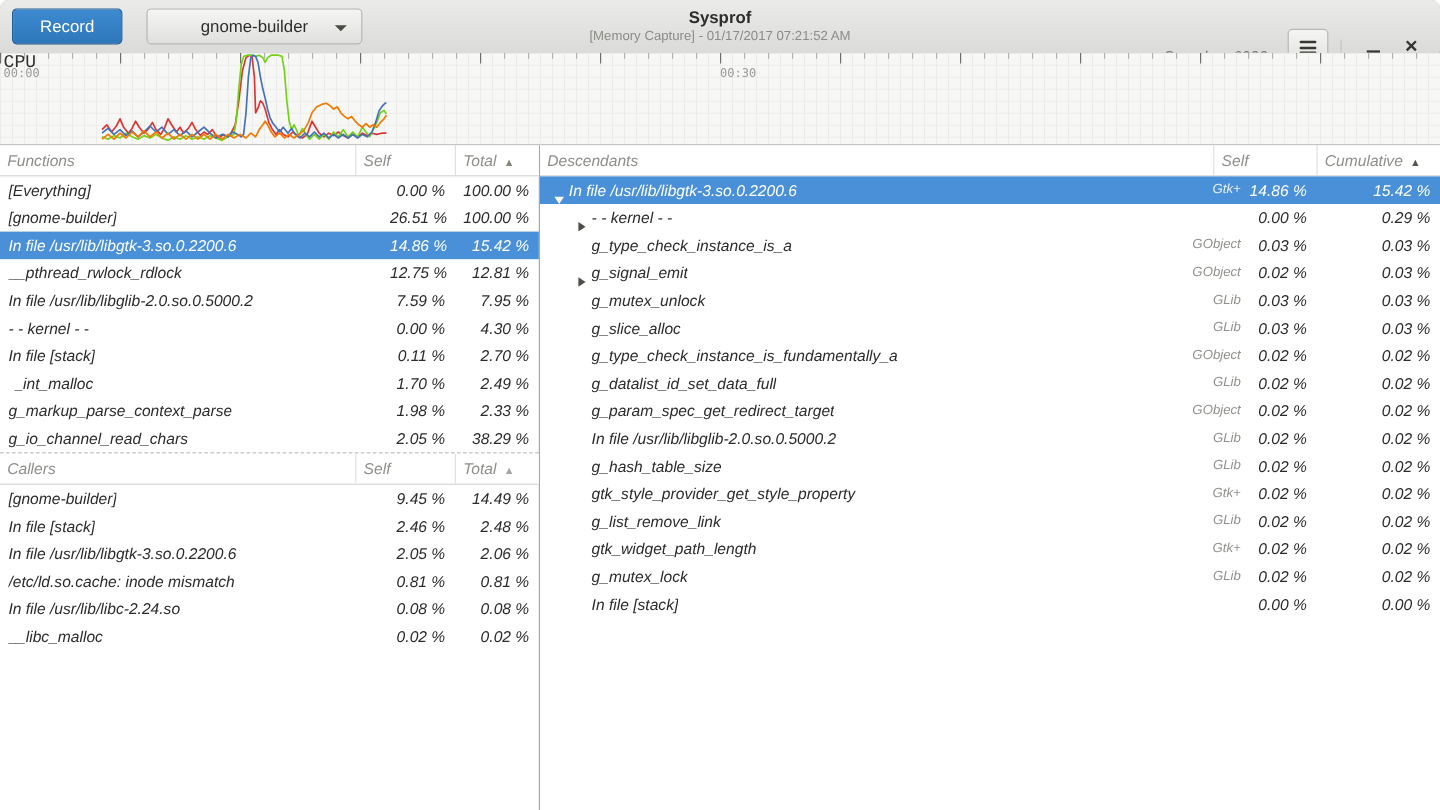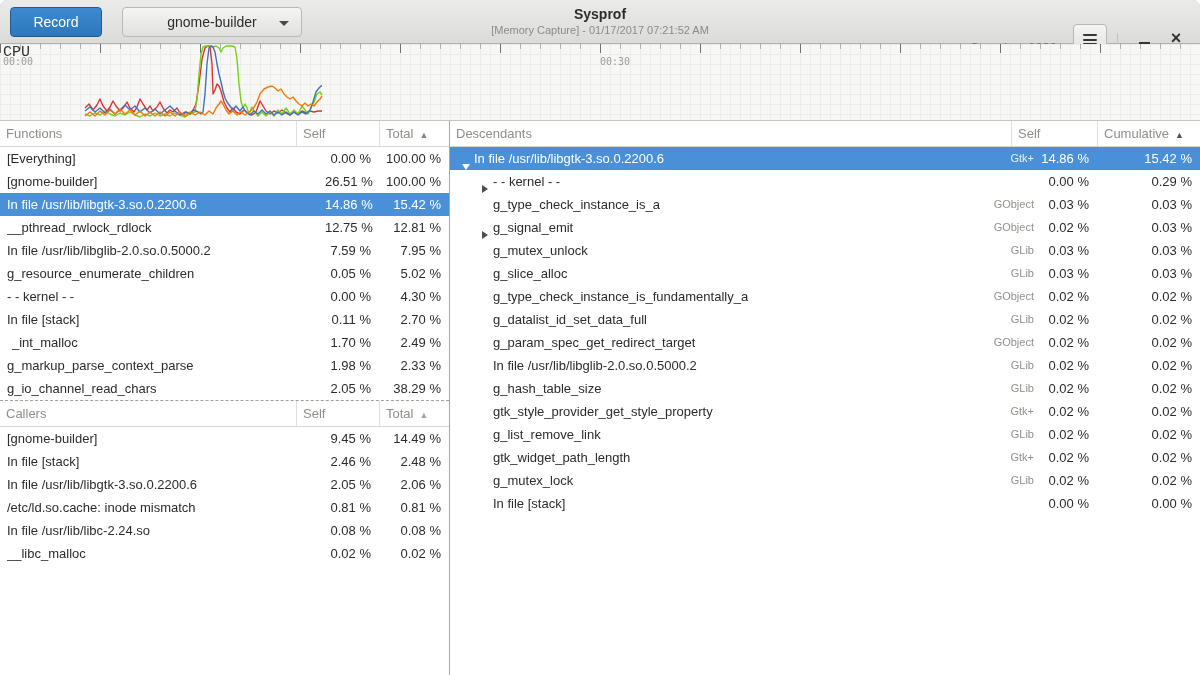--- a/index.html
+++ b/index.html
@@ -73,21 +73,21 @@
   .cpu-label{position:absolute;left:3px;top:0px;font-size:15px;color:#2f2f2d;font-family:Liberation Mono, monospace;}
   .time-label{position:absolute;top:12px;font-size:10px;color:#9c9c98;font-family:"DejaVu Sans Mono",monospace;}
   .time-label.t0{left:3px;}
   .time-label.t30{left:600px;}
   
   .content{display:flex;height:554px;}
   .left-pane{width:449px;border-right:1px solid #a6a6a4;box-sizing:content-box;display:flex;flex-direction:column;background:#fff;}
   .right-pane{width:750px;background:#fff;}
   .pane-splitter{height:0;border-top:1px dashed #9f9f9c;cursor:row-resize;}
   
-  .tree-table{font-size:13px;}
+  .tree-table{font-size:13px;font-style:italic;}
   .thead{display:flex;height:26px;line-height:26px;color:#8e8e8a;border-bottom:1px solid #d5d5d3;box-sizing:border-box;background:#fff;}
   .th{box-sizing:border-box;padding:0 6px;overflow:hidden;white-space:nowrap;cursor:pointer;}
   .th.name{flex:1;}
   .th.num{border-left:1px solid #e0e0de;margin-left:29px;}
   .sort{font-size:9px;margin-left:6px;}
   .sort.dark{color:#55554f;}
   .sort.mid{color:#84847f;}
   .sort.light{color:#a5a5a1;}
   .tr{display:flex;height:23px;line-height:23px;color:#2b2b2b;cursor:default;}
   .tr.selected{background:#4a90d9;color:#ffffff;}
@@ -248,27 +248,20 @@
           </div>
           <div class="tr">
             <div class="td name" style="padding-left: 7px;">
               <span class="row-label">In file /usr/lib/libglib-2.0.so.0.5000.2</span>
             </div>
             <div class="td num" style="width: 54px;">7.59 %</div>
             <div class="td num last" style="width: 70px;">7.95 %</div>
           </div>
           <div class="tr">
             <div class="td name" style="padding-left: 7px;">
-              <span class="row-label">g_resource_enumerate_children</span>
-            </div>
-            <div class="td num" style="width: 54px;">0.05 %</div>
-            <div class="td num last" style="width: 70px;">5.02 %</div>
-          </div>
-          <div class="tr">
-            <div class="td name" style="padding-left: 7px;">
               <span class="row-label">- - kernel - -</span>
             </div>
             <div class="td num" style="width: 54px;">0.00 %</div>
             <div class="td num last" style="width: 70px;">4.30 %</div>
           </div>
           <div class="tr">
             <div class="td name" style="padding-left: 7px;">
               <span class="row-label">In file [stack]</span>
             </div>
             <div class="td num" style="width: 54px;">0.11 %</div>

